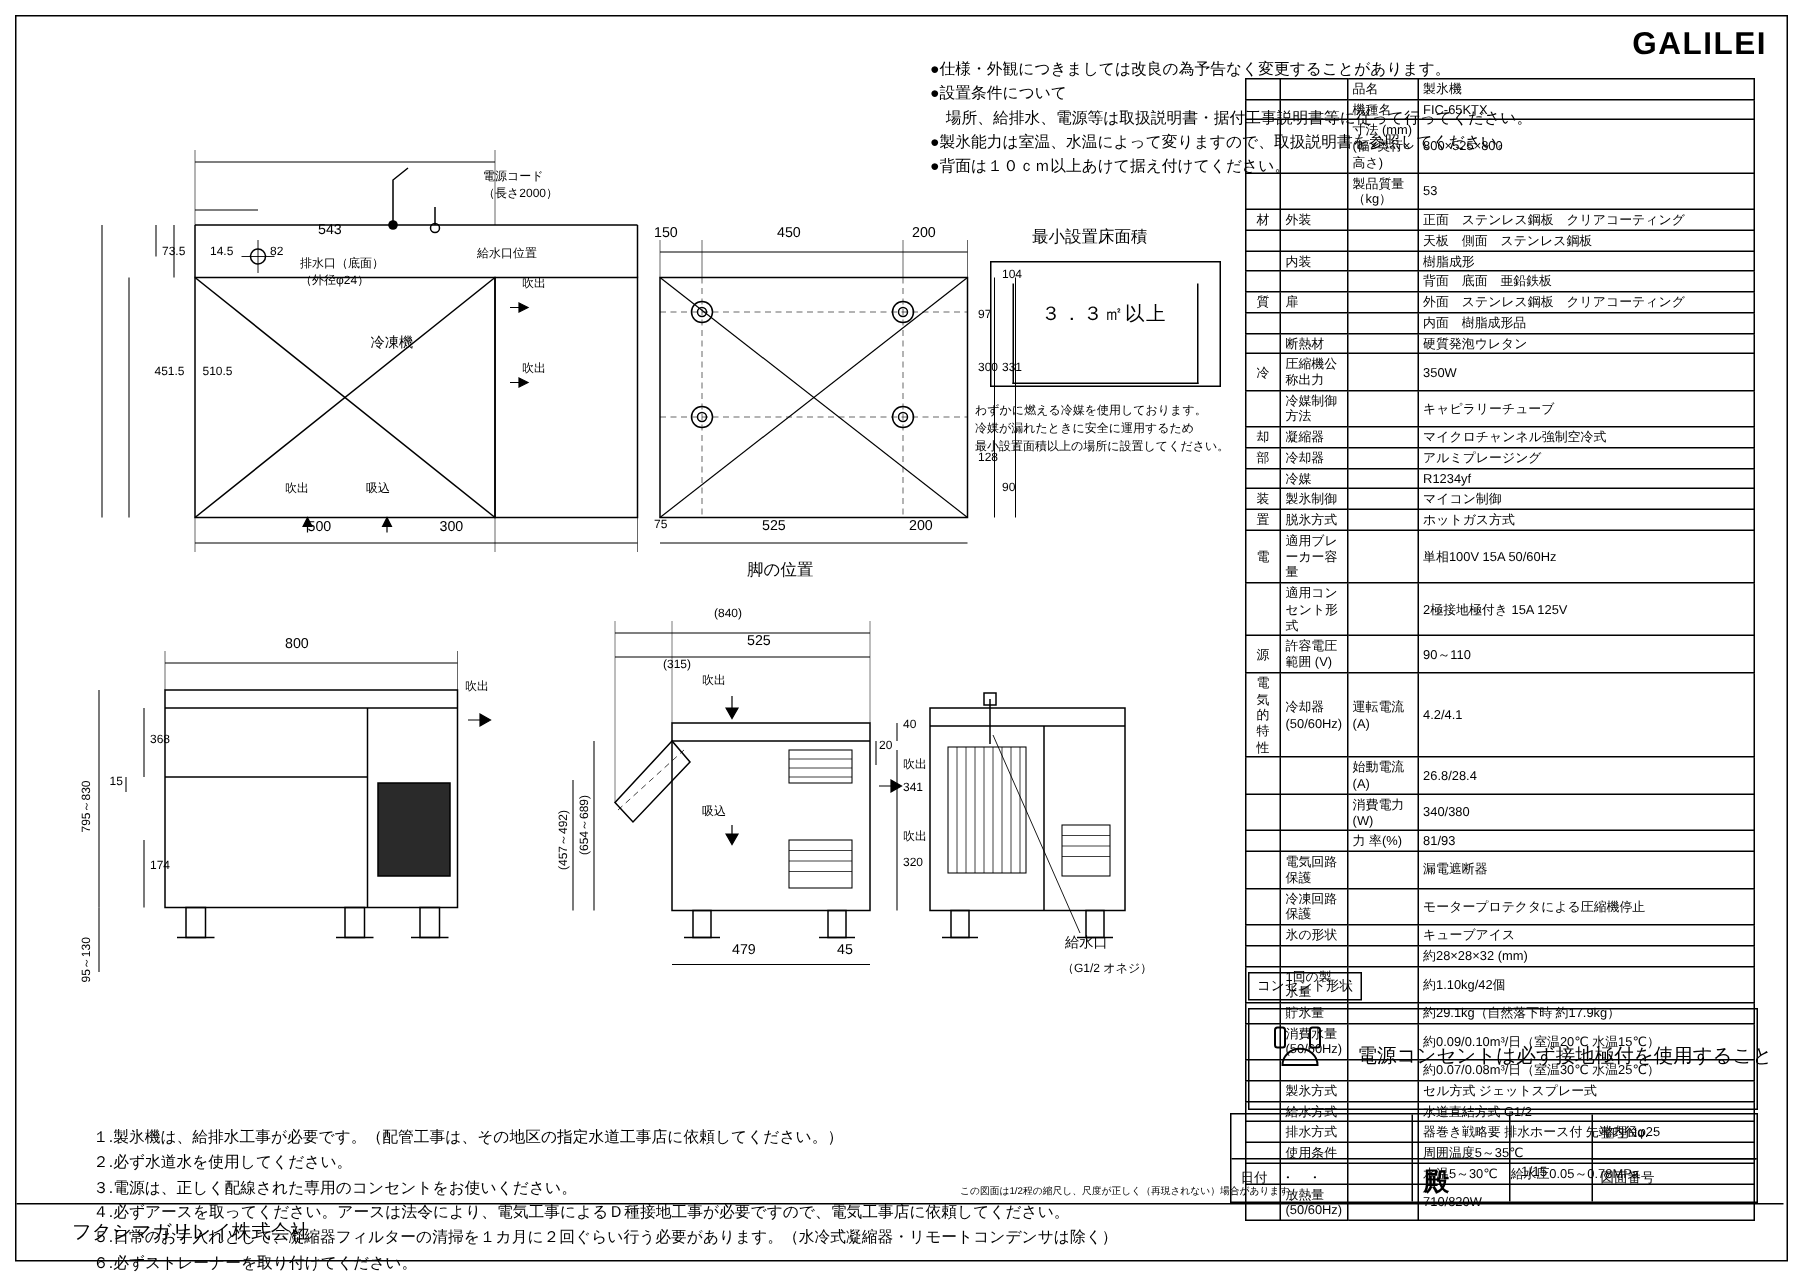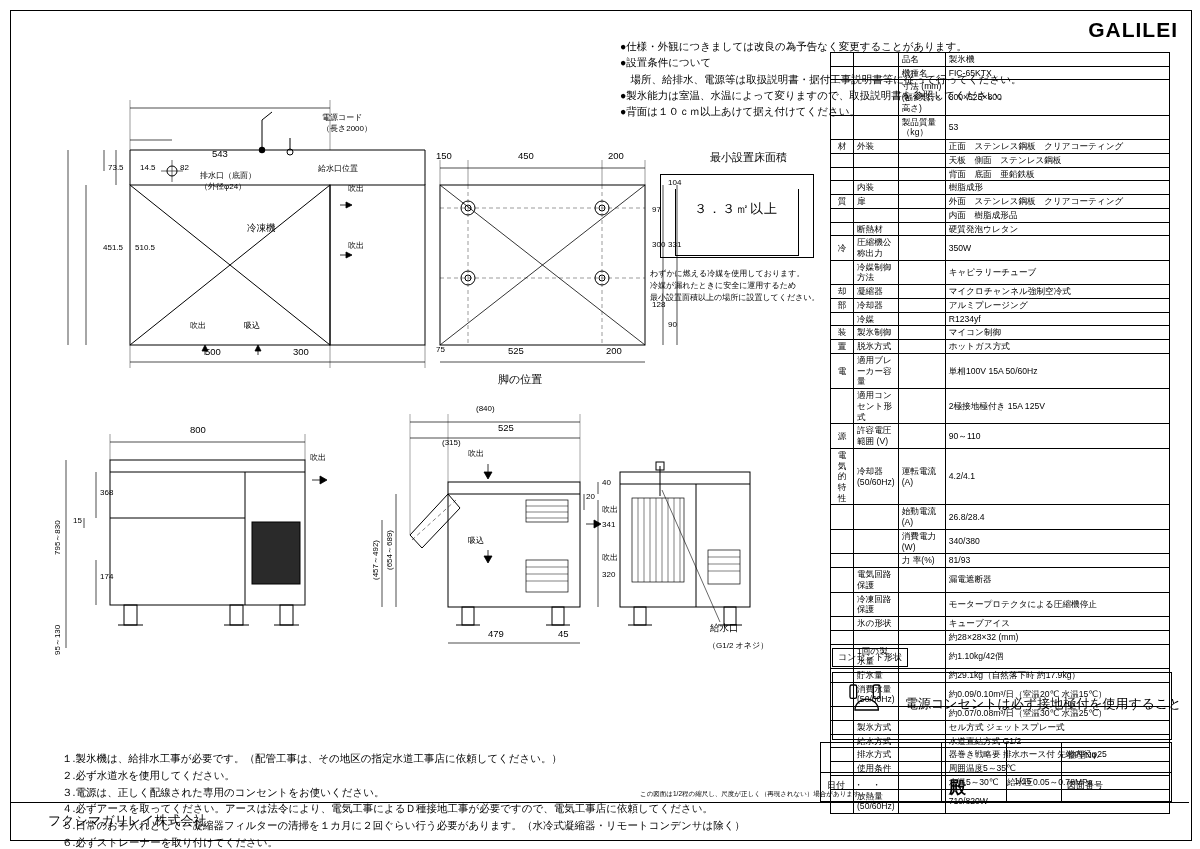--- a/index.html
+++ b/index.html
@@ -44,21 +44,21 @@
   .tb .fignum{left:246px;top:36px;}
   .tb .date{left:6px;top:36px;}
   .tb .scale-top{left:193px;top:33px;}
   .tb .dono-big{left:128px;top:33px;font-size:17px;font-weight:bold;}
   .lbl{position:absolute;font-size:9.5px;white-space:nowrap;}
   .lbl8{position:absolute;font-size:8px;white-space:nowrap;}
   .lbl11{position:absolute;font-size:11px;white-space:nowrap;}
   .rot{transform-origin:left top;}
   svg{position:absolute;left:0;top:0;overflow:visible;}
   .min-area{position:absolute;left:660px;top:150px;width:160px;height:170px;}
-  .min-area .ttl{position:absolute;left:28px;top:0;font-size:11px;margin-left:22px;}
+  .min-area .ttl{position:absolute;left:28px;top:0;font-size:11px;}
   .min-area .bx{position:absolute;left:0;top:24px;width:152px;height:82px;border:1px solid #000;}
   .min-area .inner{position:absolute;left:14px;top:14px;width:122px;height:66px;border:1px solid #000;border-top:none;}
   .min-area .val{position:absolute;left:34px;top:50px;font-size:13px;letter-spacing:1px;}
   .min-area .note{position:absolute;left:-10px;top:118px;width:180px;font-size:8px;line-height:1.5;}
 </style>
 </head>
 <body>
 
 <div id="sheet">
   <div class="frame"></div>
@@ -385,29 +385,29 @@
           <td class="val" style="white-space: pre-line;">正面　ステンレス鋼板　クリアコーティング</td>
         </tr>
         <tr>
           <td class="c1" style="white-space: pre-line;"></td>
           <td class="c2" style="white-space: pre-line;"></td>
           <td class="c3" style="white-space: pre-line;"></td>
           <td class="val" style="white-space: pre-line;">天板　側面　ステンレス鋼板</td>
         </tr>
         <tr>
           <td class="c1" style="white-space: pre-line;"></td>
+          <td class="c2" style="white-space: pre-line;">内装</td>
+          <td class="c3" style="white-space: pre-line;"></td>
+          <td class="val" style="white-space: pre-line;">樹脂成形</td>
+        </tr>
+        <tr>
+          <td class="c1" style="white-space: pre-line;"></td>
           <td class="c2" style="white-space: pre-line;"></td>
           <td class="c3" style="white-space: pre-line;"></td>
           <td class="val" style="white-space: pre-line;">背面　底面　亜鉛鉄板</td>
-        </tr>
-        <tr>
-          <td class="c1" style="white-space: pre-line;"></td>
-          <td class="c2" style="white-space: pre-line;">内装</td>
-          <td class="c3" style="white-space: pre-line;"></td>
-          <td class="val" style="white-space: pre-line;">樹脂成形</td>
         </tr>
         <tr>
           <td class="c1" style="white-space: pre-line;">質</td>
           <td class="c2" style="white-space: pre-line;">扉</td>
           <td class="c3" style="white-space: pre-line;"></td>
           <td class="val" style="white-space: pre-line;">外面　ステンレス鋼板　クリアコーティング</td>
         </tr>
         <tr>
           <td class="c1" style="white-space: pre-line;"></td>
           <td class="c2" style="white-space: pre-line;"></td>

